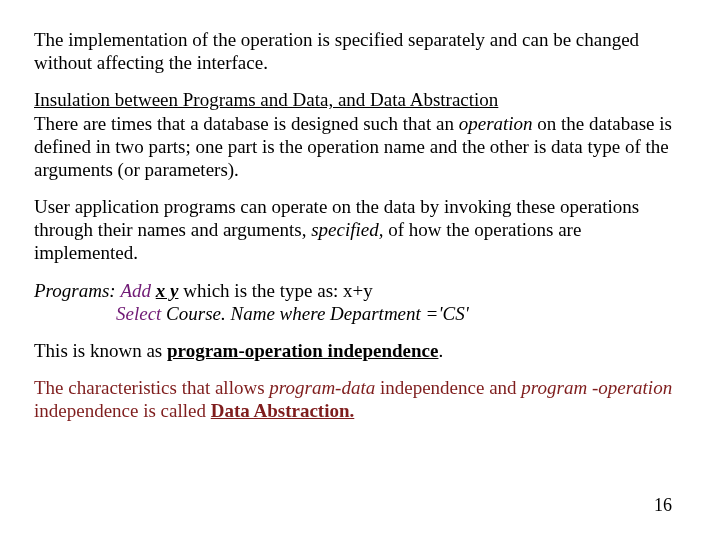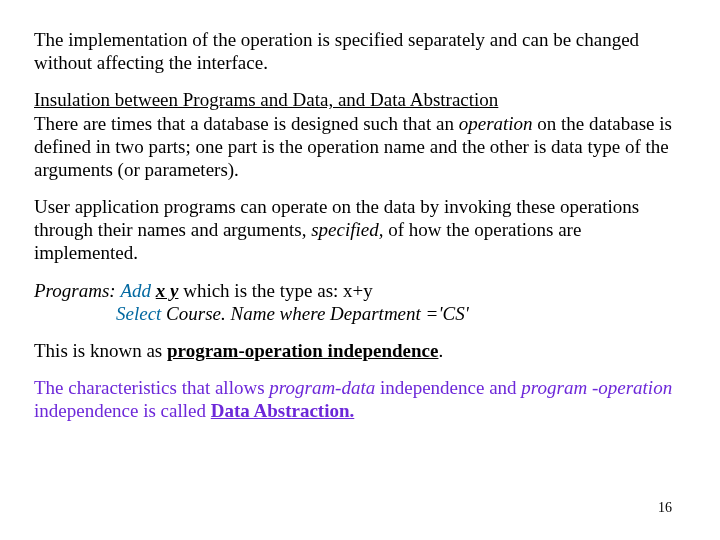--- a/index.html
+++ b/index.html
@@ -18,32 +18,32 @@
     line-height: 1.22;
   }
   .para {
     margin-bottom: 14px;
   }
   .heading {
     text-decoration: underline;
   }
   .italic { font-style: italic; }
   .bold { font-weight: bold; text-decoration: underline; }
-  .red { color: #0369a1; }
-  .blue { color: #6d28d9; }
+  .red { color: #701a75; }
+  .blue { color: #7f1d1d; }
   .example-indent {
     display: inline-block;
     padding-left: 82px;
     text-align: center;
   }
   .pagenum {
     position: absolute;
     right: 48px;
     bottom: 24px;
-    font-size: 14px;
+    font-size: 18px;
     color: #000;
   }
   .slide-wrap {
     position: relative;
     width: 720px;
     height: 540px;
   }
 </style>
 </head>
 <body>

